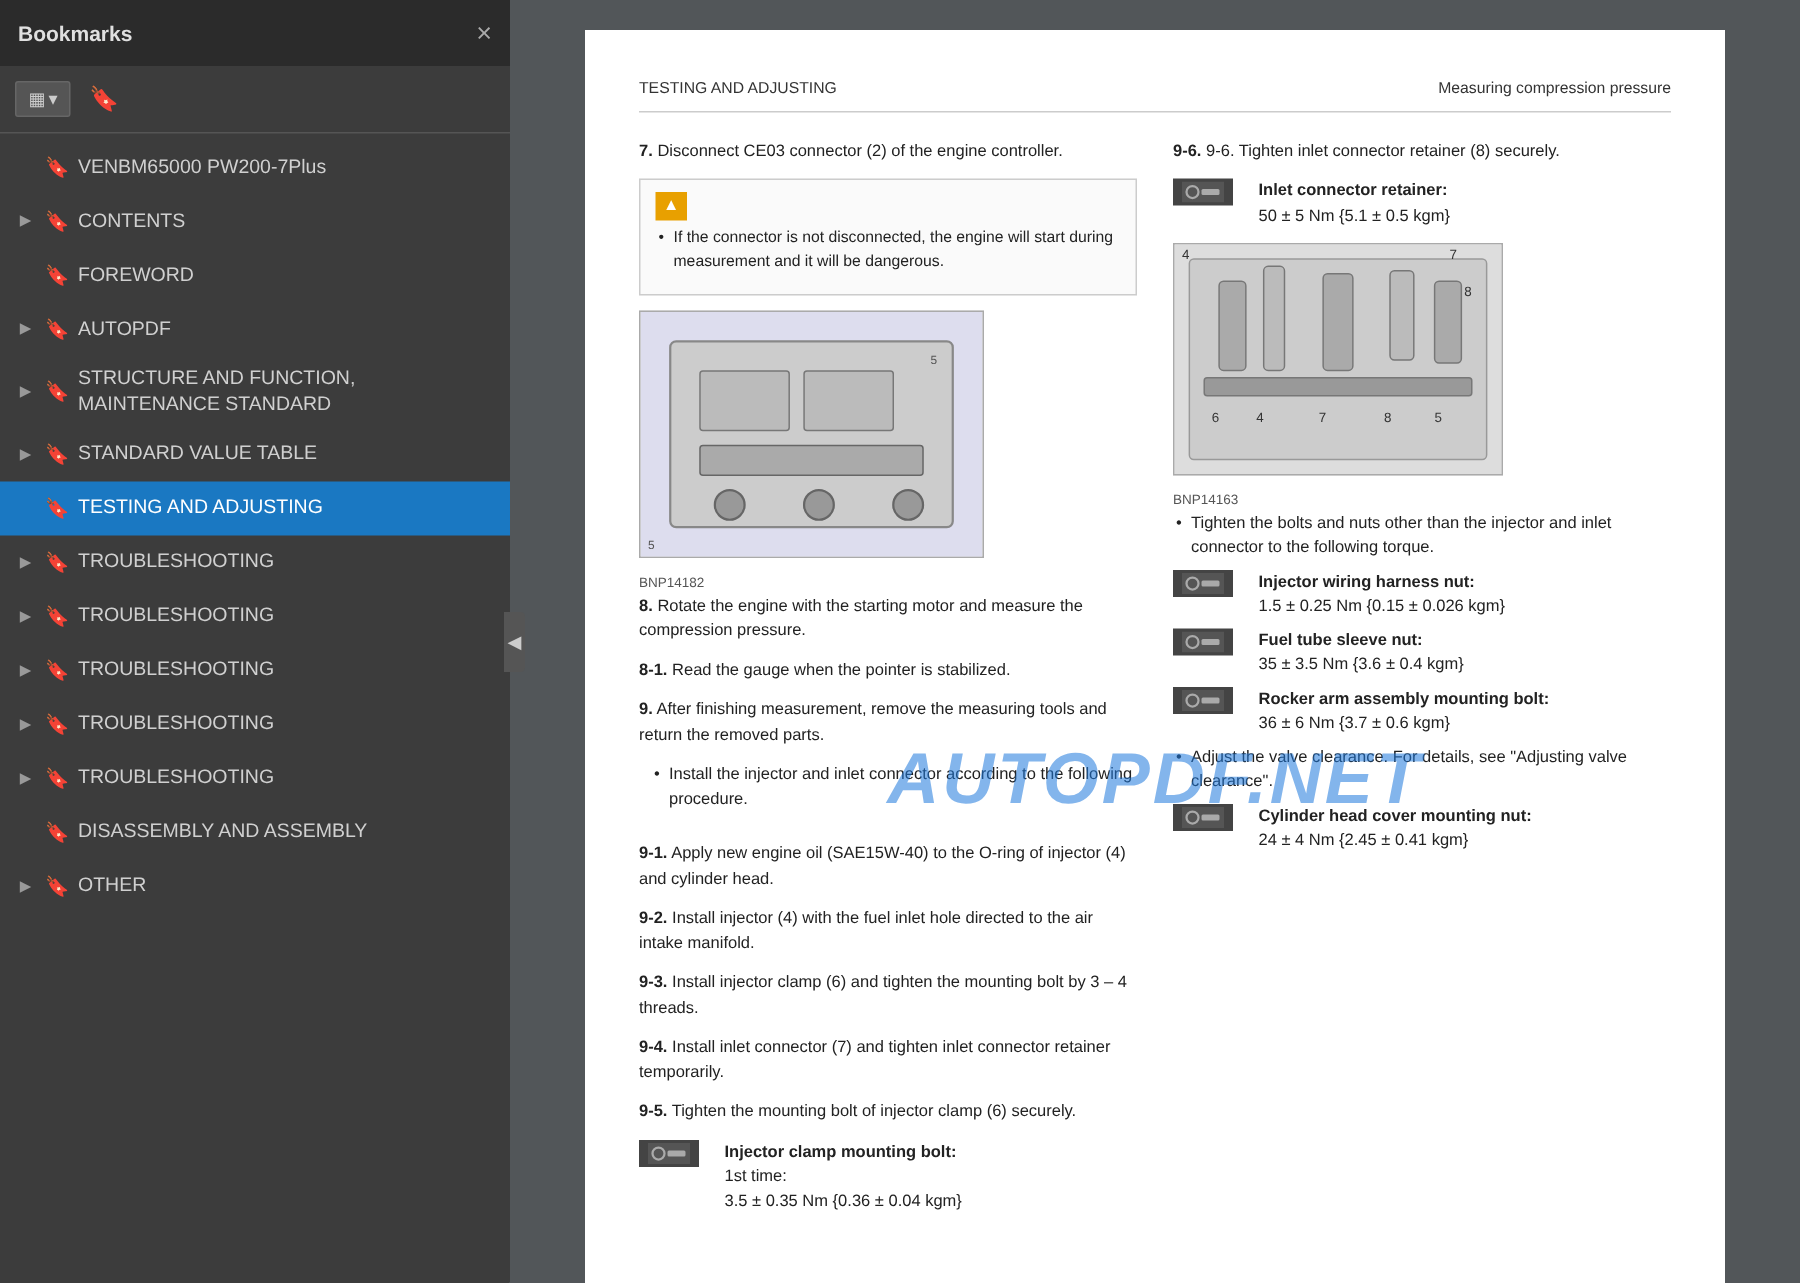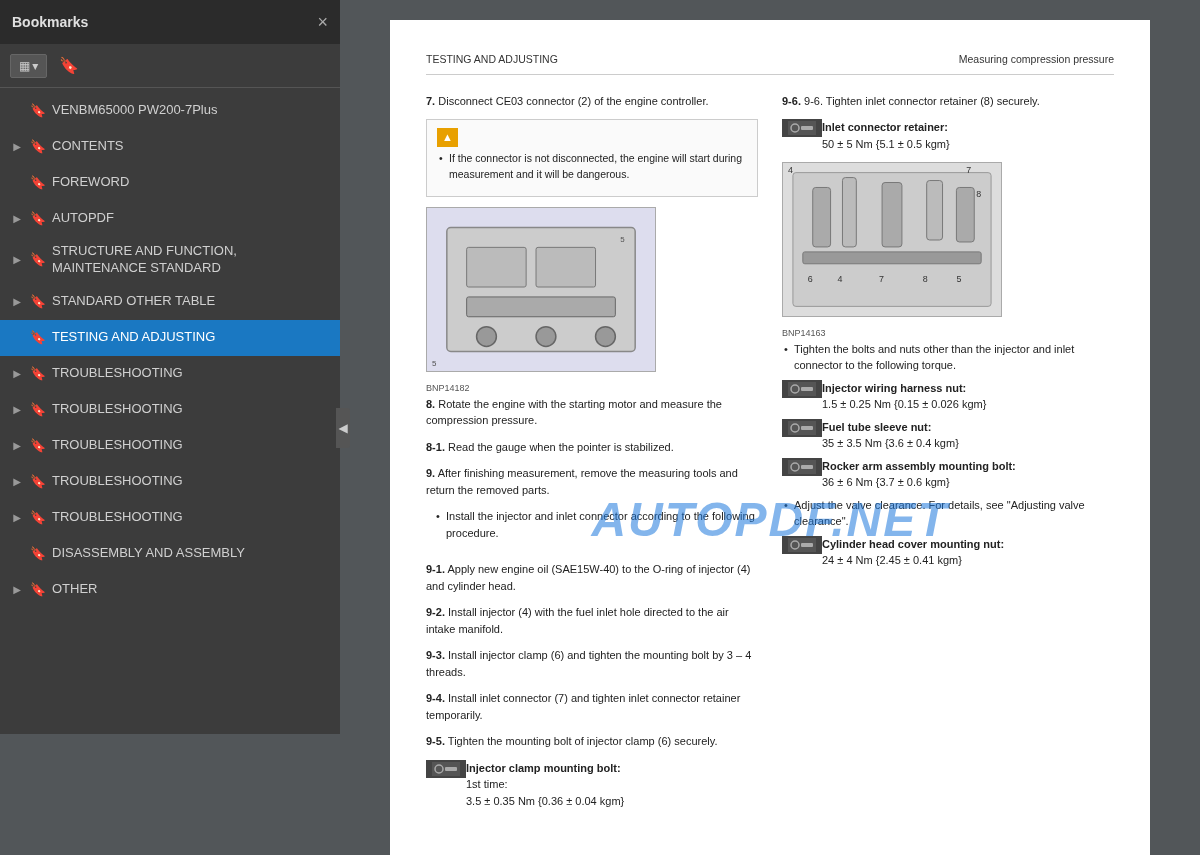--- a/index.html
+++ b/index.html
@@ -5,21 +5,21 @@
     * { margin: 0; padding: 0; box-sizing: border-box; }
     body { width: 1200px; height: 855px; display: flex; font-family: Arial, sans-serif; overflow: hidden; background: #525659; }
 
     
     #sidebar {
       width: 340px;
       min-width: 340px;
       background: #3c3c3c;
       display: flex;
       flex-direction: column;
-      height: 734px;
+      height: 855px;
       overflow: hidden;
     }
     #sidebar-header {
       background: #2b2b2b;
       padding: 10px 12px;
       display: flex;
       align-items: center;
       justify-content: space-between;
       height: 44px;
     }
@@ -201,21 +201,21 @@
     .diagram-label {
       font-size: 9px;
       color: #555;
       margin-top: 0;
     }
 
     .torque-line {
       display: flex;
       align-items: flex-start;
       margin-bottom: 6px;
-      gap: 0;
+      gap: 17px;
     }
     .torque-icon {
       background: #444;
       color: #fff;
       font-size: 9px;
       padding: 2px 6px;
       white-space: nowrap;
       flex-shrink: 0;
       display: flex;
       align-items: center;
@@ -280,21 +280,21 @@
         <span class="item-label">AUTOPDF</span>
       </div>
       <div class="sidebar-item">
         <span class="arrow">▶</span>
         <span class="bookmark-icon">🔖</span>
         <span class="item-label">STRUCTURE AND FUNCTION, MAINTENANCE STANDARD</span>
       </div>
       <div class="sidebar-item">
         <span class="arrow">▶</span>
         <span class="bookmark-icon">🔖</span>
-        <span class="item-label">STANDARD OTHER TABLE</span>
+        <span class="item-label">STANDARD VALUE TABLE</span>
       </div>
       <div class="sidebar-item active no-arrow">
         <span class="arrow"></span>
         <span class="bookmark-icon">🔖</span>
         <span class="item-label">TESTING AND ADJUSTING</span>
       </div>
       <div class="sidebar-item">
         <span class="arrow">▶</span>
         <span class="bookmark-icon">🔖</span>
         <span class="item-label">TROUBLESHOOTING</span>

